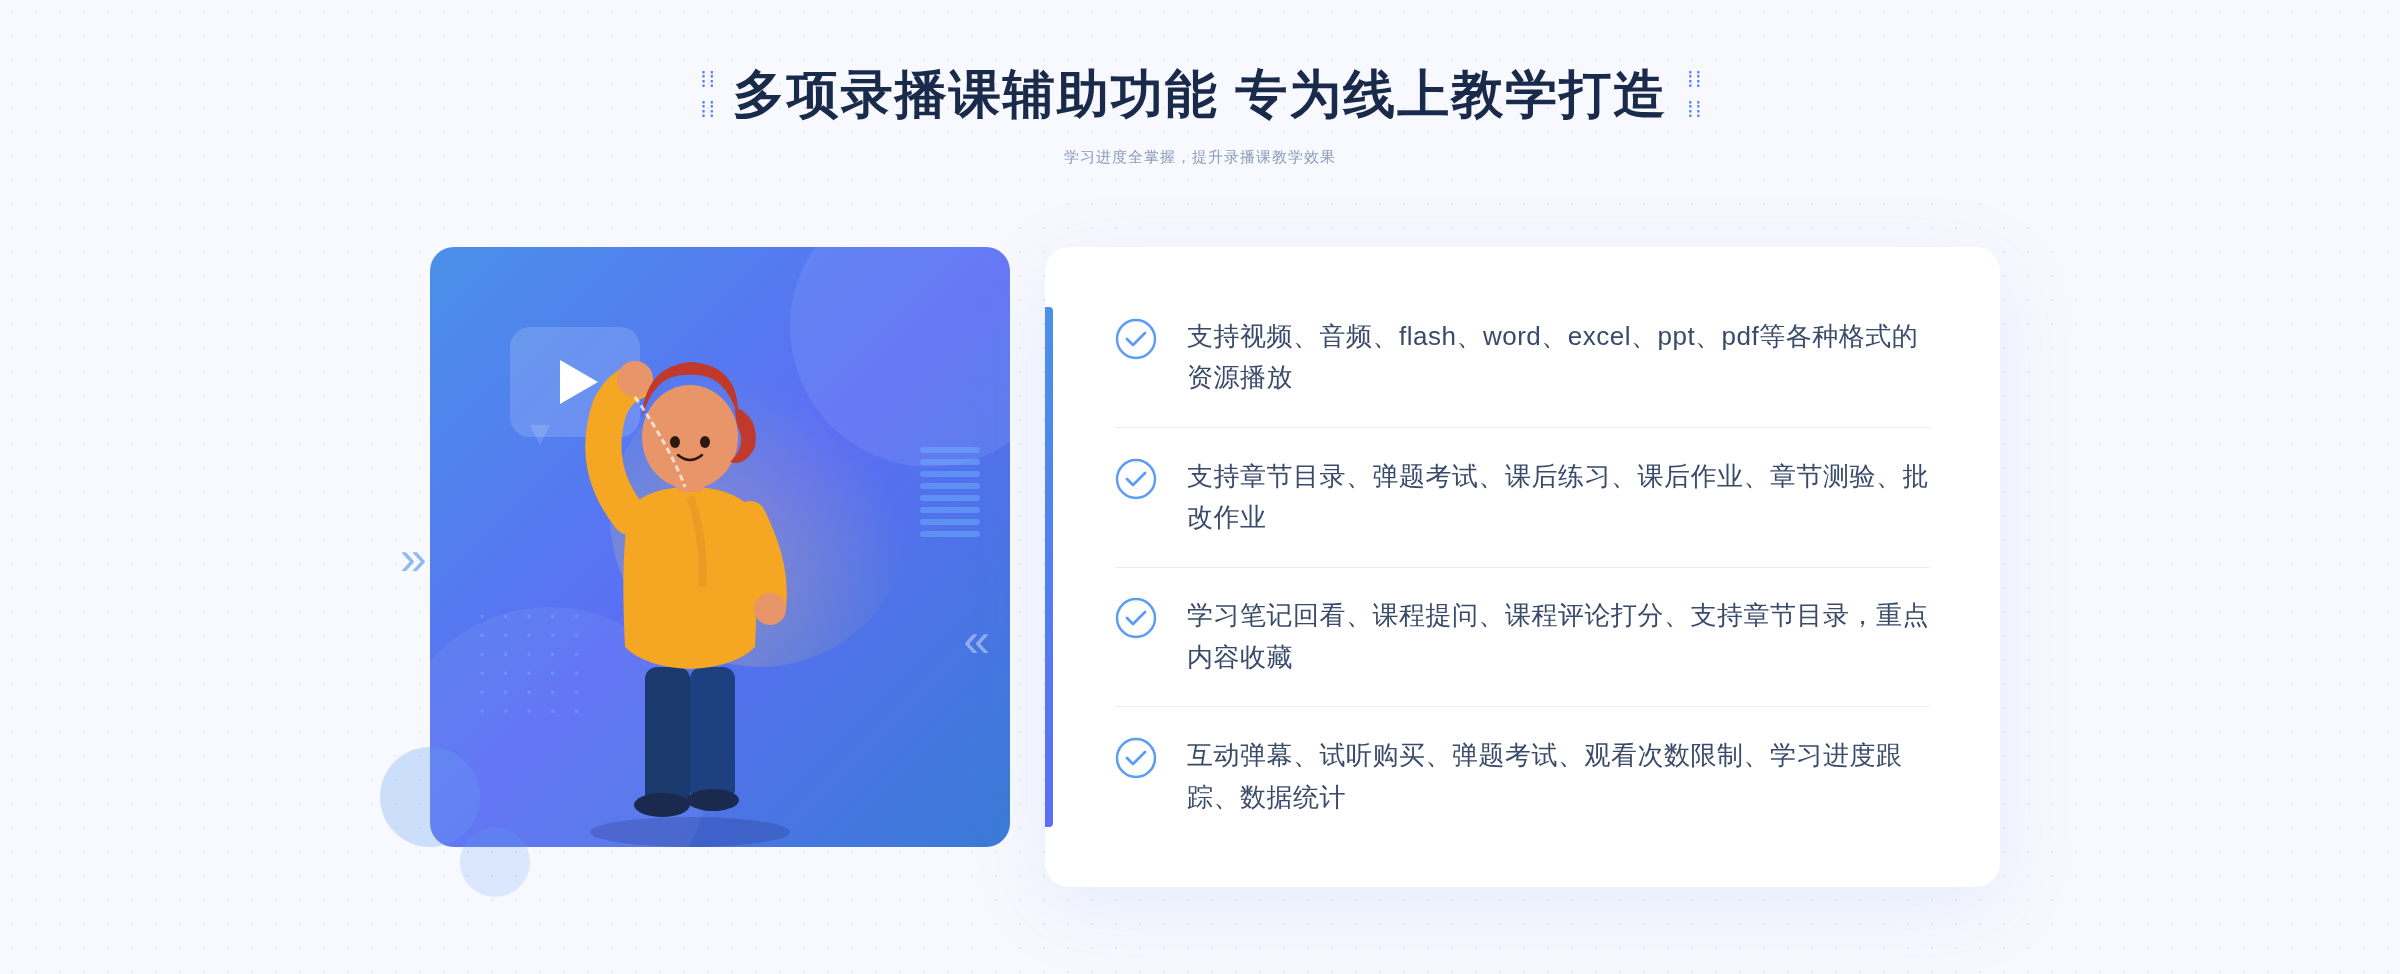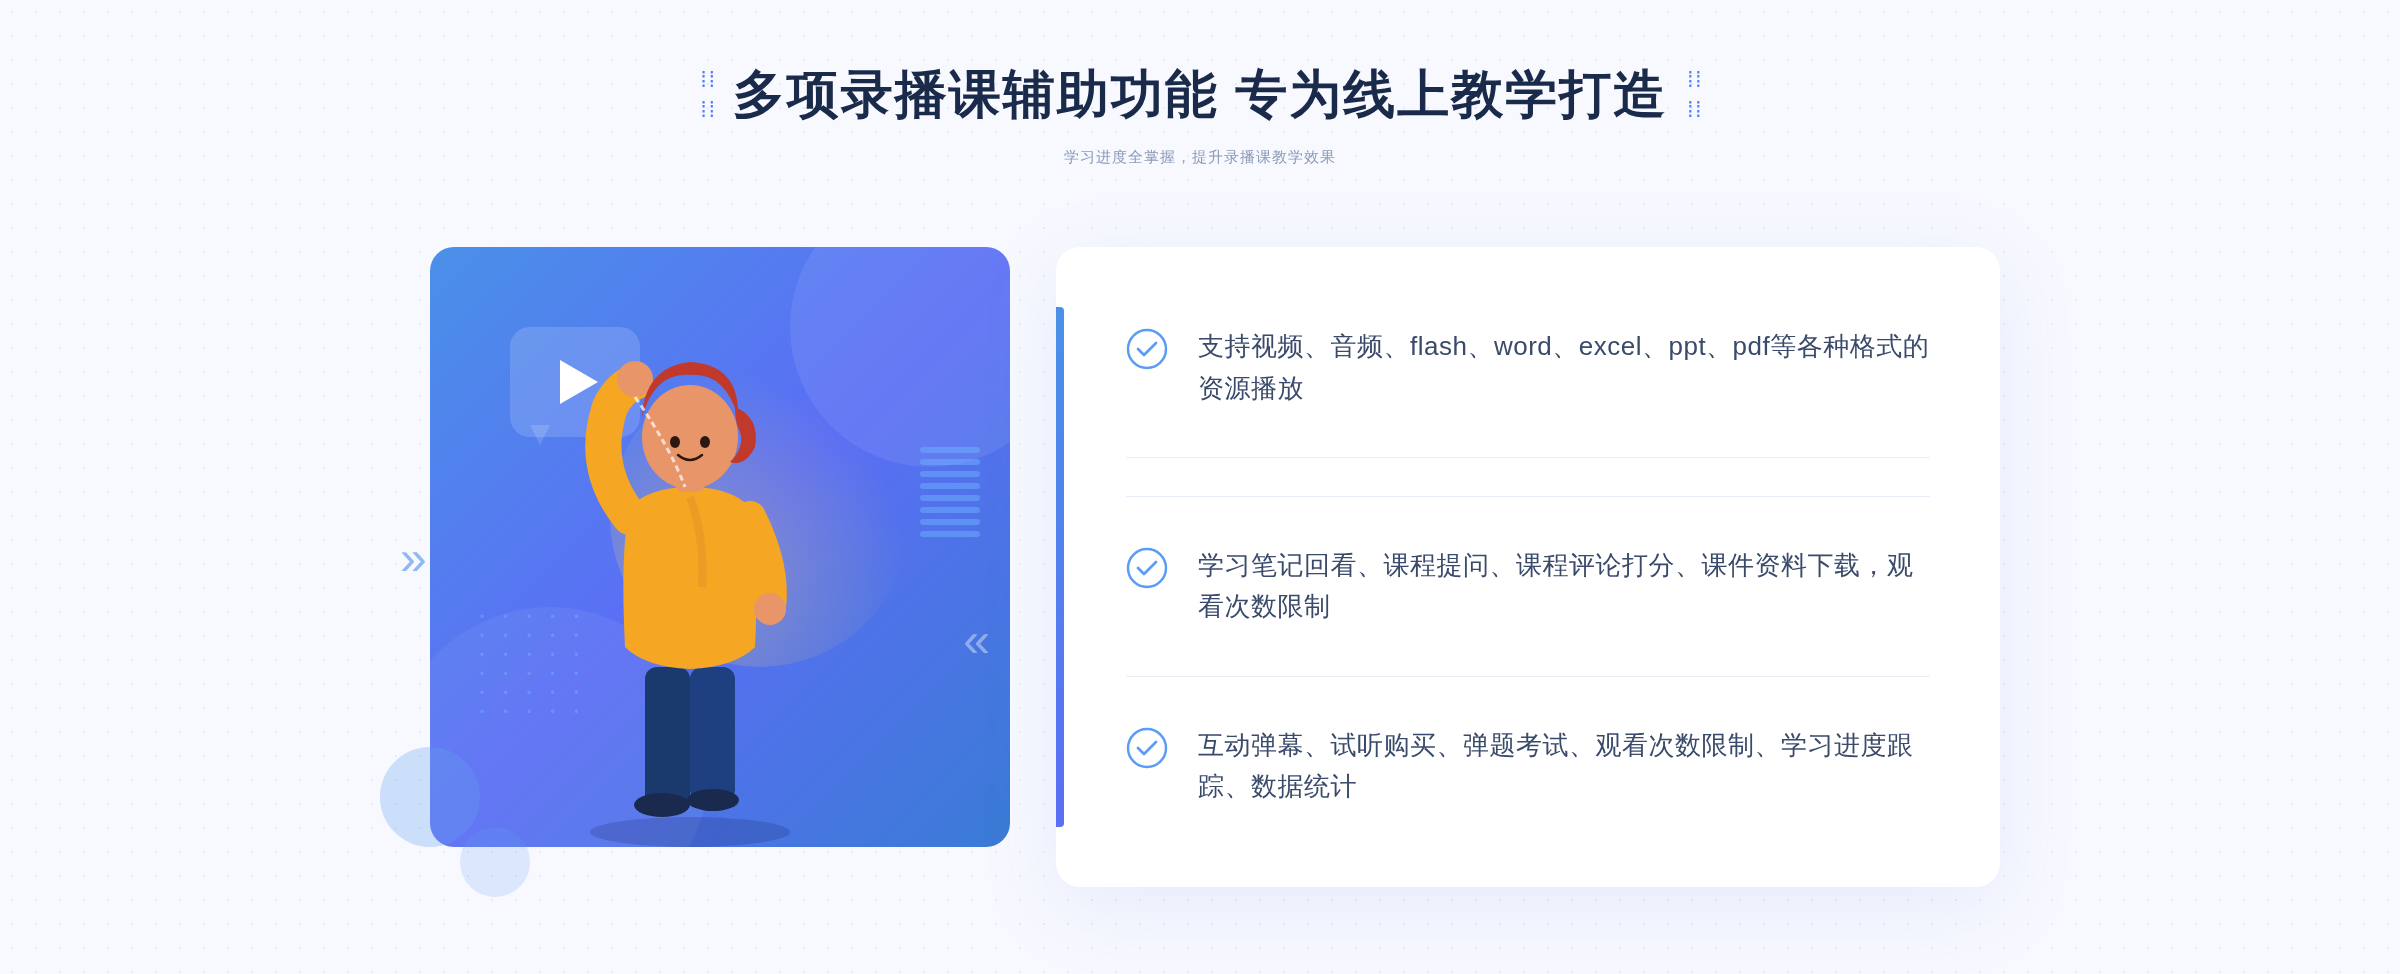--- a/index.html
+++ b/index.html
@@ -86,21 +86,21 @@
       font-size: 15px;
       color: #8a9ab8;
       letter-spacing: 1px;
     }
 
     .content-section {
       display: flex;
       align-items: flex-start;
       justify-content: center;
       margin-top: 40px;
-      gap: 16px;
+      gap: 5px;
       position: relative;
       z-index: 2;
       width: 1600px;
     }
 
     
     .illustration-wrapper {
       position: relative;
       width: 680px;
       height: 700px;
@@ -450,31 +450,40 @@
           <svg viewBox="0 0 42 42" fill="none" xmlns="http://www.w3.org/2000/svg">
             <circle cx="21" cy="21" r="19" stroke="#5b9cf6" stroke-width="2.5"></circle>
             <path d="M12 21 L18 27 L30 15" stroke="#5b9cf6" stroke-width="2.8" stroke-linecap="round" stroke-linejoin="round"></path>
           </svg>
         </div>
         <span class="feature-text">支持视频、音频、flash、word、excel、ppt、pdf等各种格式的资源播放</span>
       </div>
 
       <div class="feature-divider"></div>
 
-
-      <div class="feature-divider"></div>
-
       <div class="feature-item">
         <div class="feature-icon">
           <svg viewBox="0 0 42 42" fill="none" xmlns="http://www.w3.org/2000/svg">
             <circle cx="21" cy="21" r="19" stroke="#5b9cf6" stroke-width="2.5"></circle>
             <path d="M12 21 L18 27 L30 15" stroke="#5b9cf6" stroke-width="2.8" stroke-linecap="round" stroke-linejoin="round"></path>
           </svg>
         </div>
-        <span class="feature-text">学习笔记回看、课程提问、课程评论打分、课件资料下载，观看次数限制</span>
+        <span class="feature-text">支持章节目录、弹题考试、课后练习、课后作业、章节测验、批改作业</span>
+      </div>
+
+      <div class="feature-divider"></div>
+
+      <div class="feature-item">
+        <div class="feature-icon">
+          <svg viewBox="0 0 42 42" fill="none" xmlns="http://www.w3.org/2000/svg">
+            <circle cx="21" cy="21" r="19" stroke="#5b9cf6" stroke-width="2.5"></circle>
+            <path d="M12 21 L18 27 L30 15" stroke="#5b9cf6" stroke-width="2.8" stroke-linecap="round" stroke-linejoin="round"></path>
+          </svg>
+        </div>
+        <span class="feature-text">学习笔记回看、课程提问、课程评论打分、支持章节目录，重点内容收藏</span>
       </div>
 
       <div class="feature-divider"></div>
 
       <div class="feature-item">
         <div class="feature-icon">
           <svg viewBox="0 0 42 42" fill="none" xmlns="http://www.w3.org/2000/svg">
             <circle cx="21" cy="21" r="19" stroke="#5b9cf6" stroke-width="2.5"></circle>
             <path d="M12 21 L18 27 L30 15" stroke="#5b9cf6" stroke-width="2.8" stroke-linecap="round" stroke-linejoin="round"></path>
           </svg>

